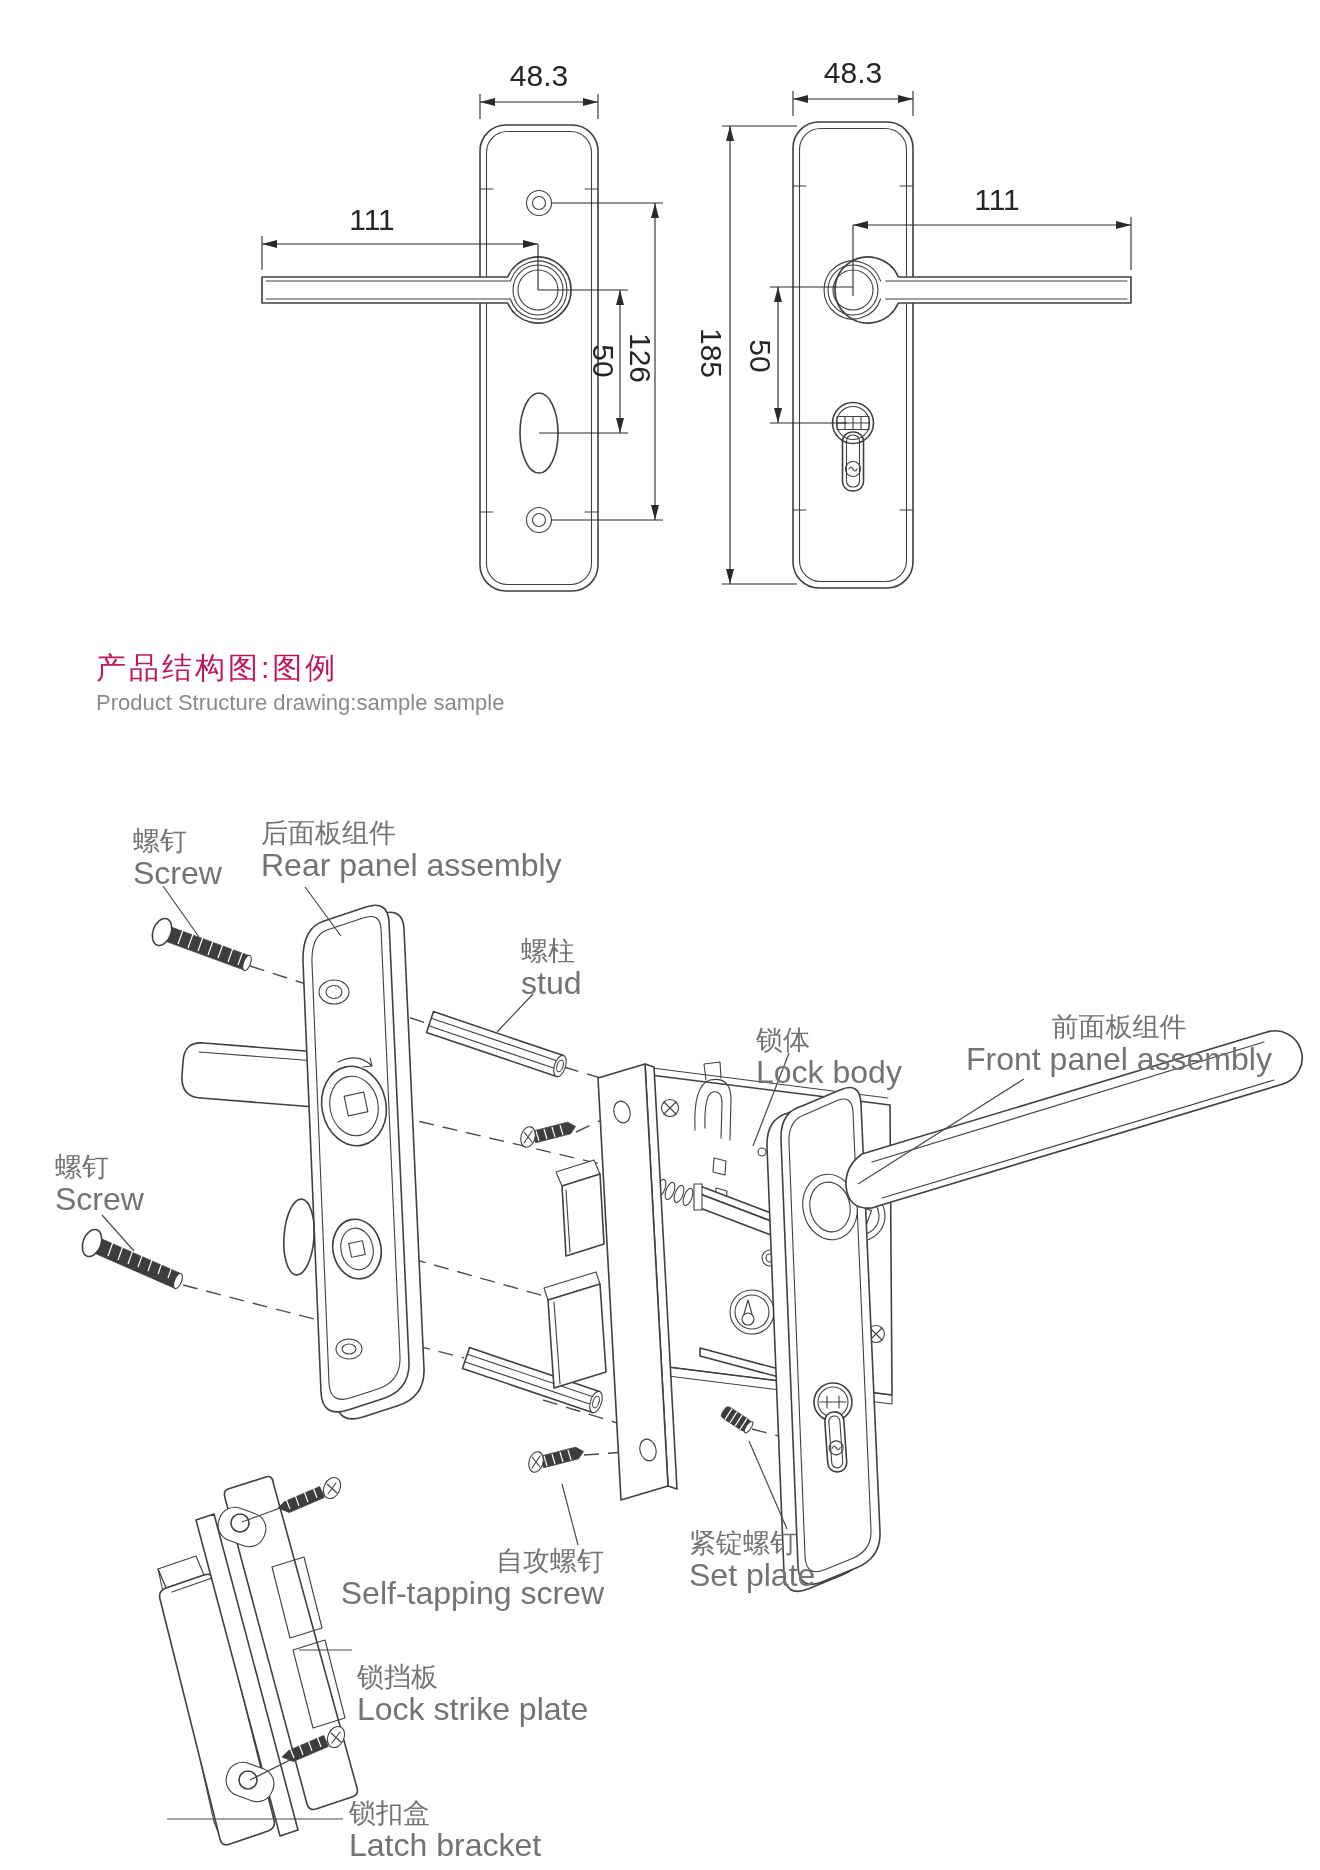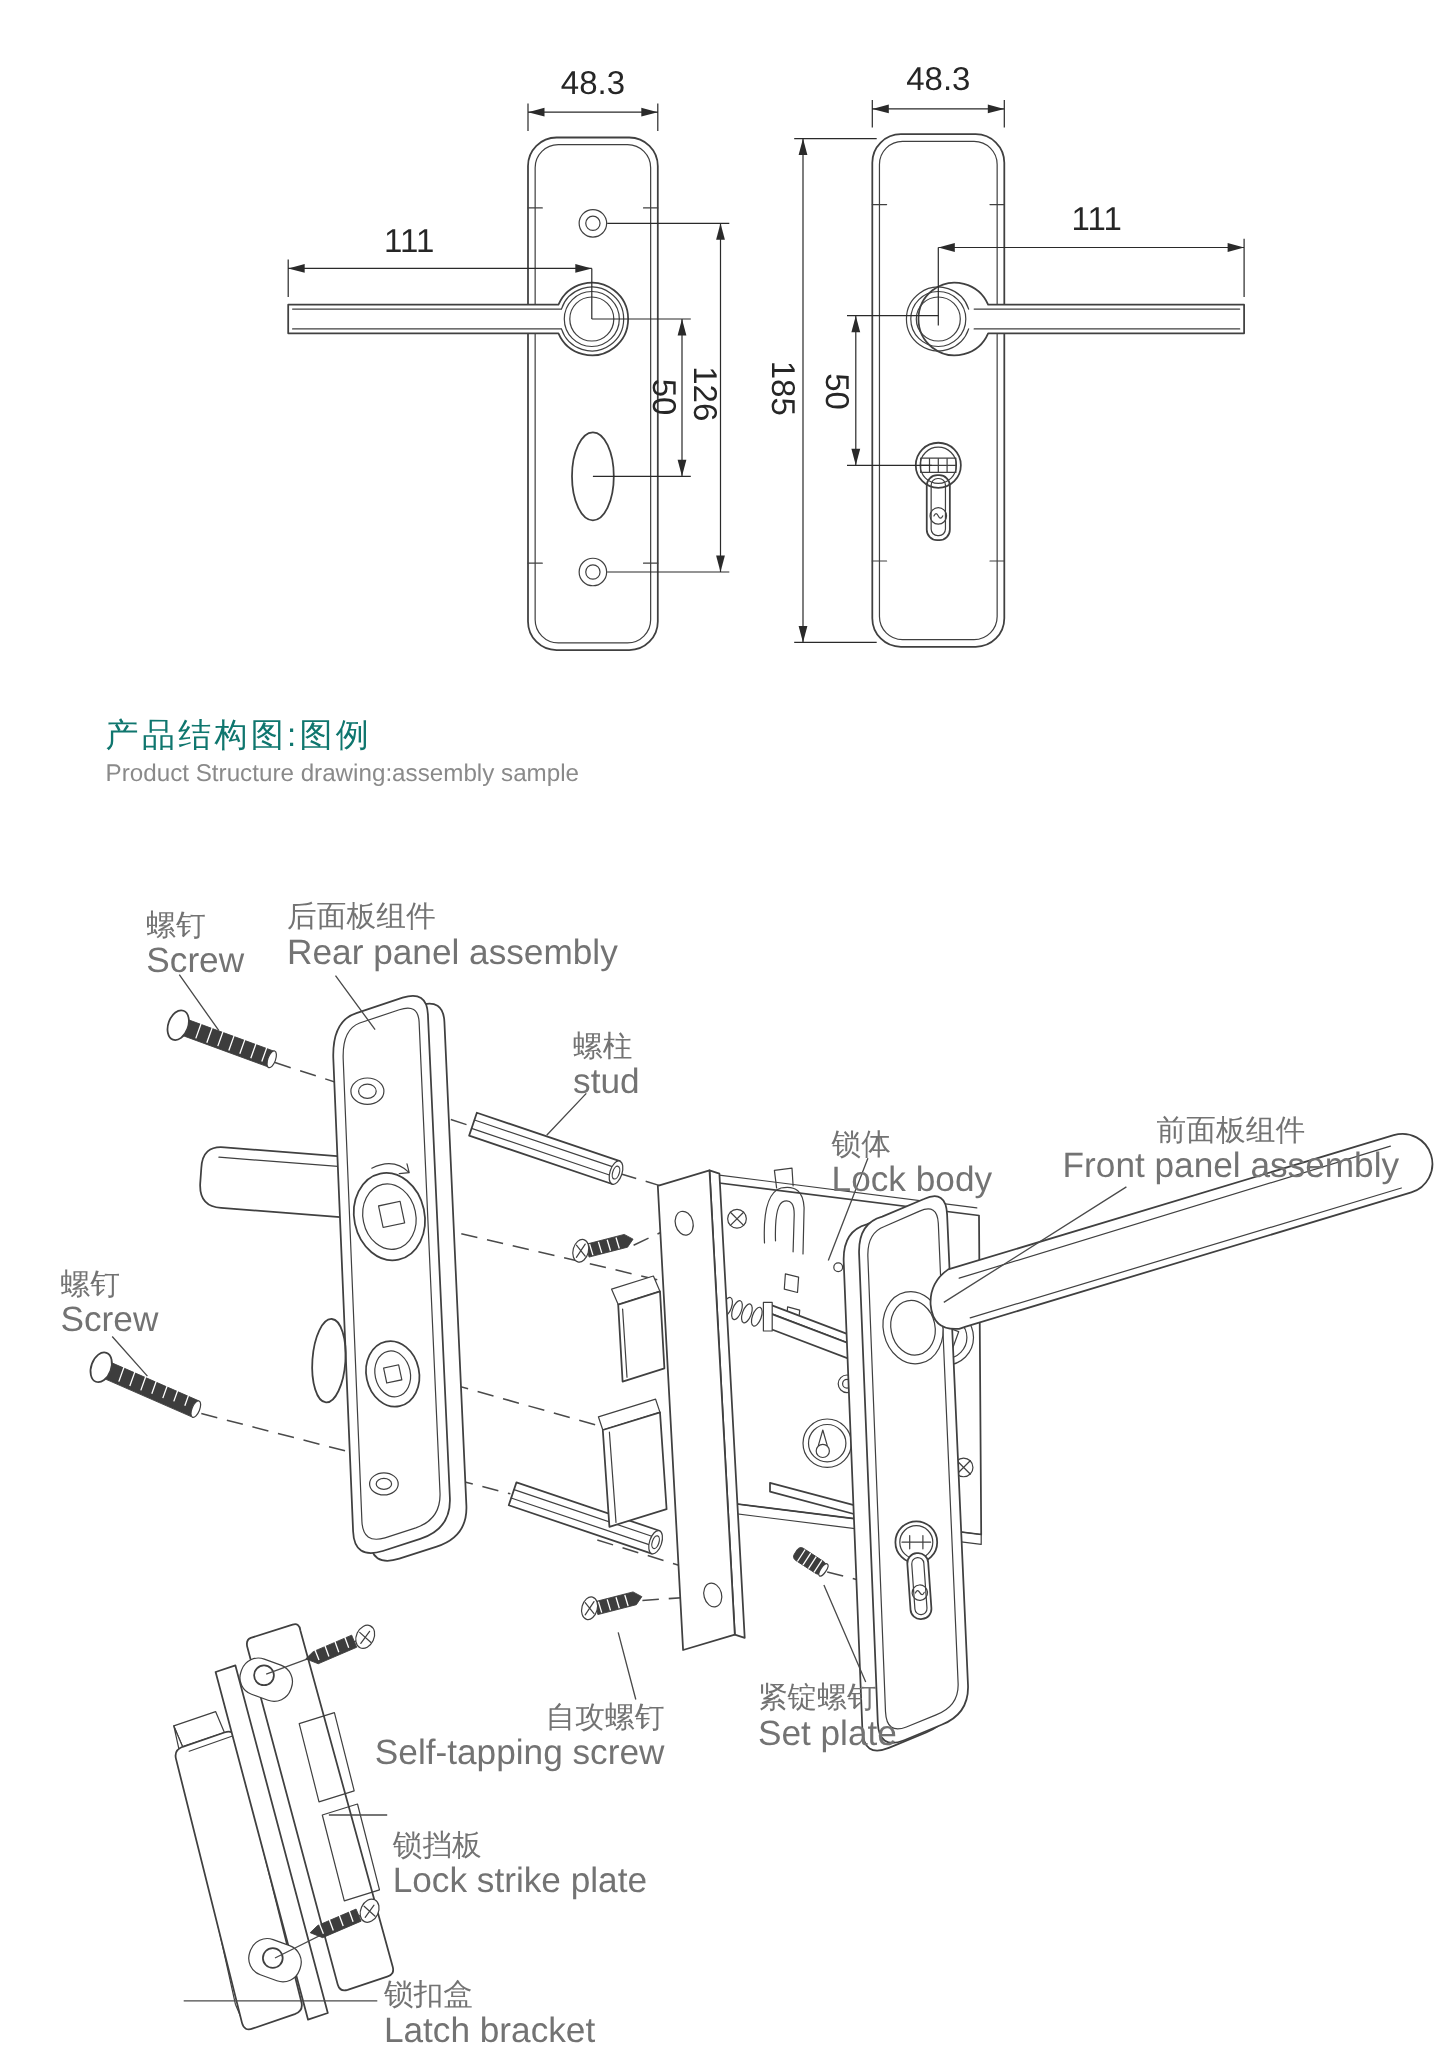--- a/index.html
+++ b/index.html
@@ -13,21 +13,21 @@
   .fw2{fill:#fff;stroke:#404040;stroke-width:1.1;stroke-linejoin:round;}
   .dk{fill:#3d3d3d;stroke:#3d3d3d;stroke-width:0.8;stroke-linejoin:round;}
   .wl{stroke:#fff;stroke-width:1.2;fill:none;}
   .dim{stroke:#2a2a2a;stroke-width:1.1;fill:none;}
   .ar{fill:#2a2a2a;stroke:none;}
   .dash{stroke:#4a4a4a;stroke-width:1.4;fill:none;stroke-dasharray:15 9;}
   .ldr{stroke:#4a4a4a;stroke-width:1.2;fill:none;}
   
   .dimtxt{position:absolute;width:100px;text-align:center;font-size:30px;color:#262626;height:32px;line-height:32px;}
   .rot{transform:rotate(90deg);}
-  .title-zh{position:absolute;left:96px;top:648px;font-size:30px;color:#0f766e;letter-spacing:3px;}
+  .title-zh{position:absolute;left:96px;top:648px;font-size:30px;color:#be185d;letter-spacing:3px;}
   .title-en{position:absolute;left:96px;top:690px;font-size:22px;color:#8a8a8a;}
   .plabel{position:absolute;color:#737373;line-height:1.12;}
   .plabel .zh{font-size:27px;display:block;}
   .plabel .en{font-size:32px;display:block;}
   .ralign{text-align:right;}
 </style>
 </head>
 <body>
 
 <div class="canvas">
@@ -293,21 +293,21 @@
       <use href="#ss1" x="4" y="249"></use>
     </g>
 
     <path class="ldr" d="M163,886 L199,937 M305,887 L341,936 M533,994 L497,1032 M789,1053 L753,1146
                         M1024,1079 L858,1184 M102,1215 L134,1251 M578,1545 L562,1484 M787,1529 L749,1441
                         M352,1650 L299,1650 M343,1819 L167,1819"></path>
   </g>
 </svg>
 
 <div class="title-zh">产品结构图:图例</div>
-<div class="title-en">Product Structure drawing:assembly sample</div>
+<div class="title-en">Product Structure drawing:sample sample</div>
 
 <div class="dimtxt" style="left:489px;top:60px;">48.3</div>
 <div class="dimtxt" style="left:322px;top:204px;">111</div>
 <div class="dimtxt rot" style="left:553px;top:345px;">50</div>
 <div class="dimtxt rot" style="left:590px;top:342px;">126</div>
 <div class="dimtxt" style="left:803px;top:57px;">48.3</div>
 <div class="dimtxt" style="left:947px;top:184px;">111</div>
 <div class="dimtxt rot" style="left:661px;top:337px;">185</div>
 <div class="dimtxt rot" style="left:710px;top:340px;">50</div>
 

